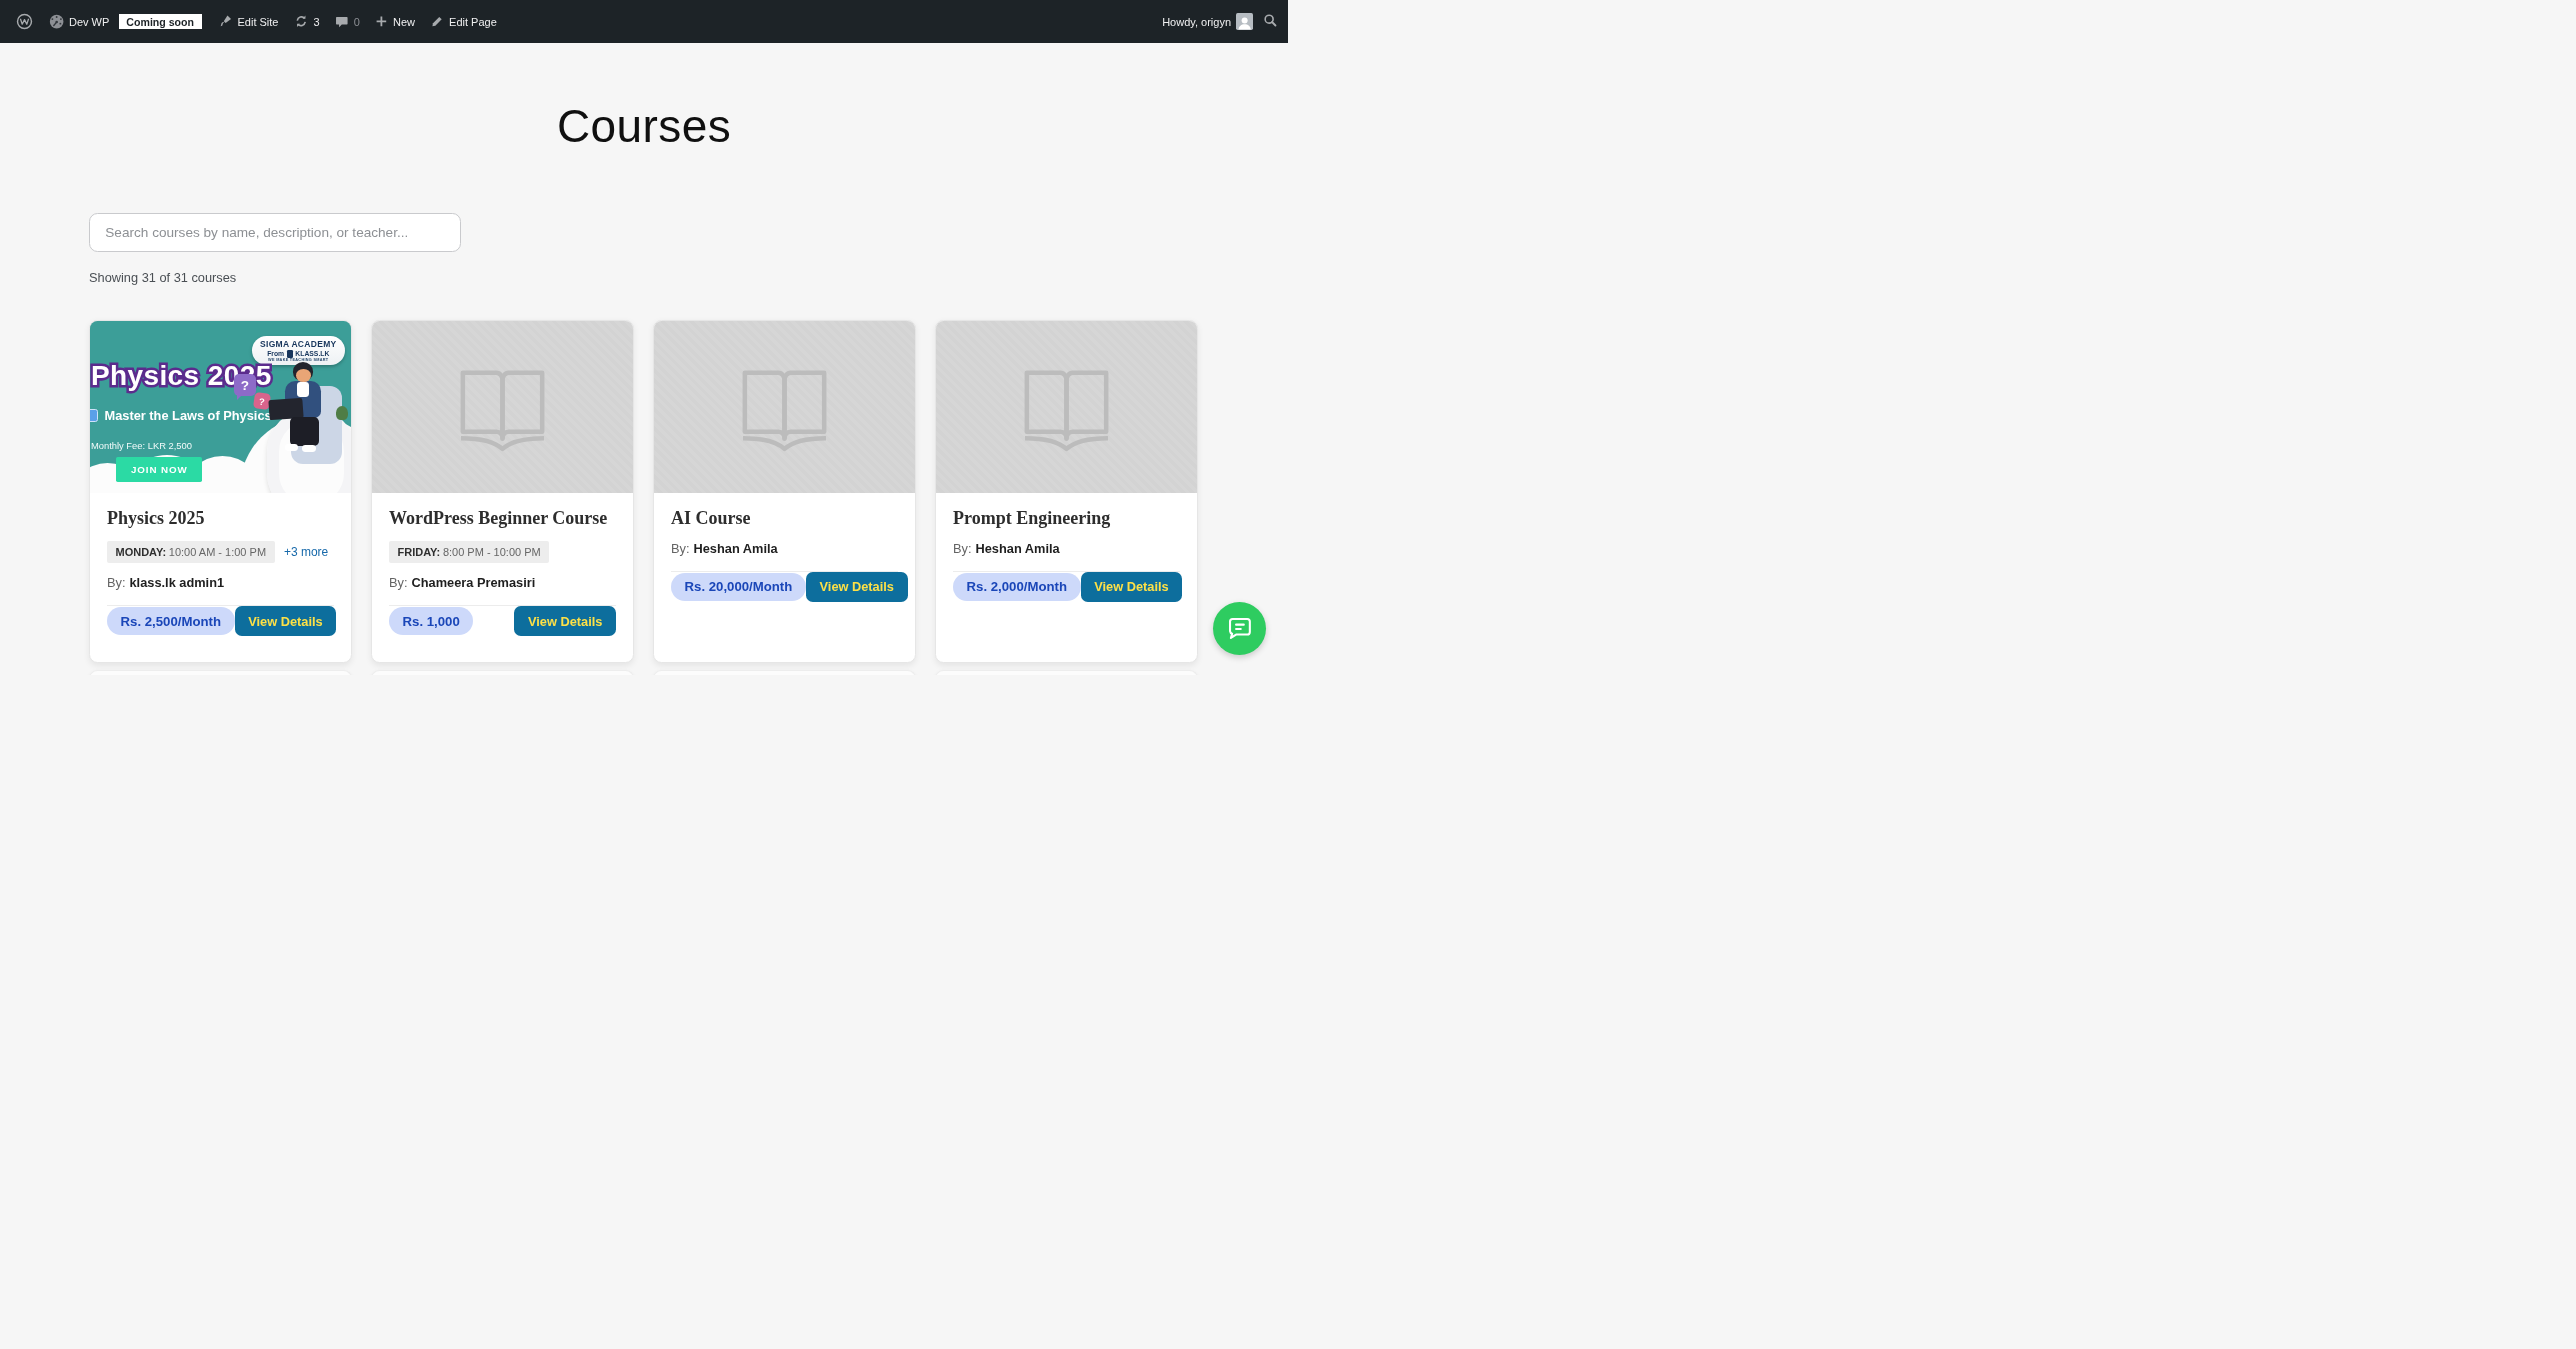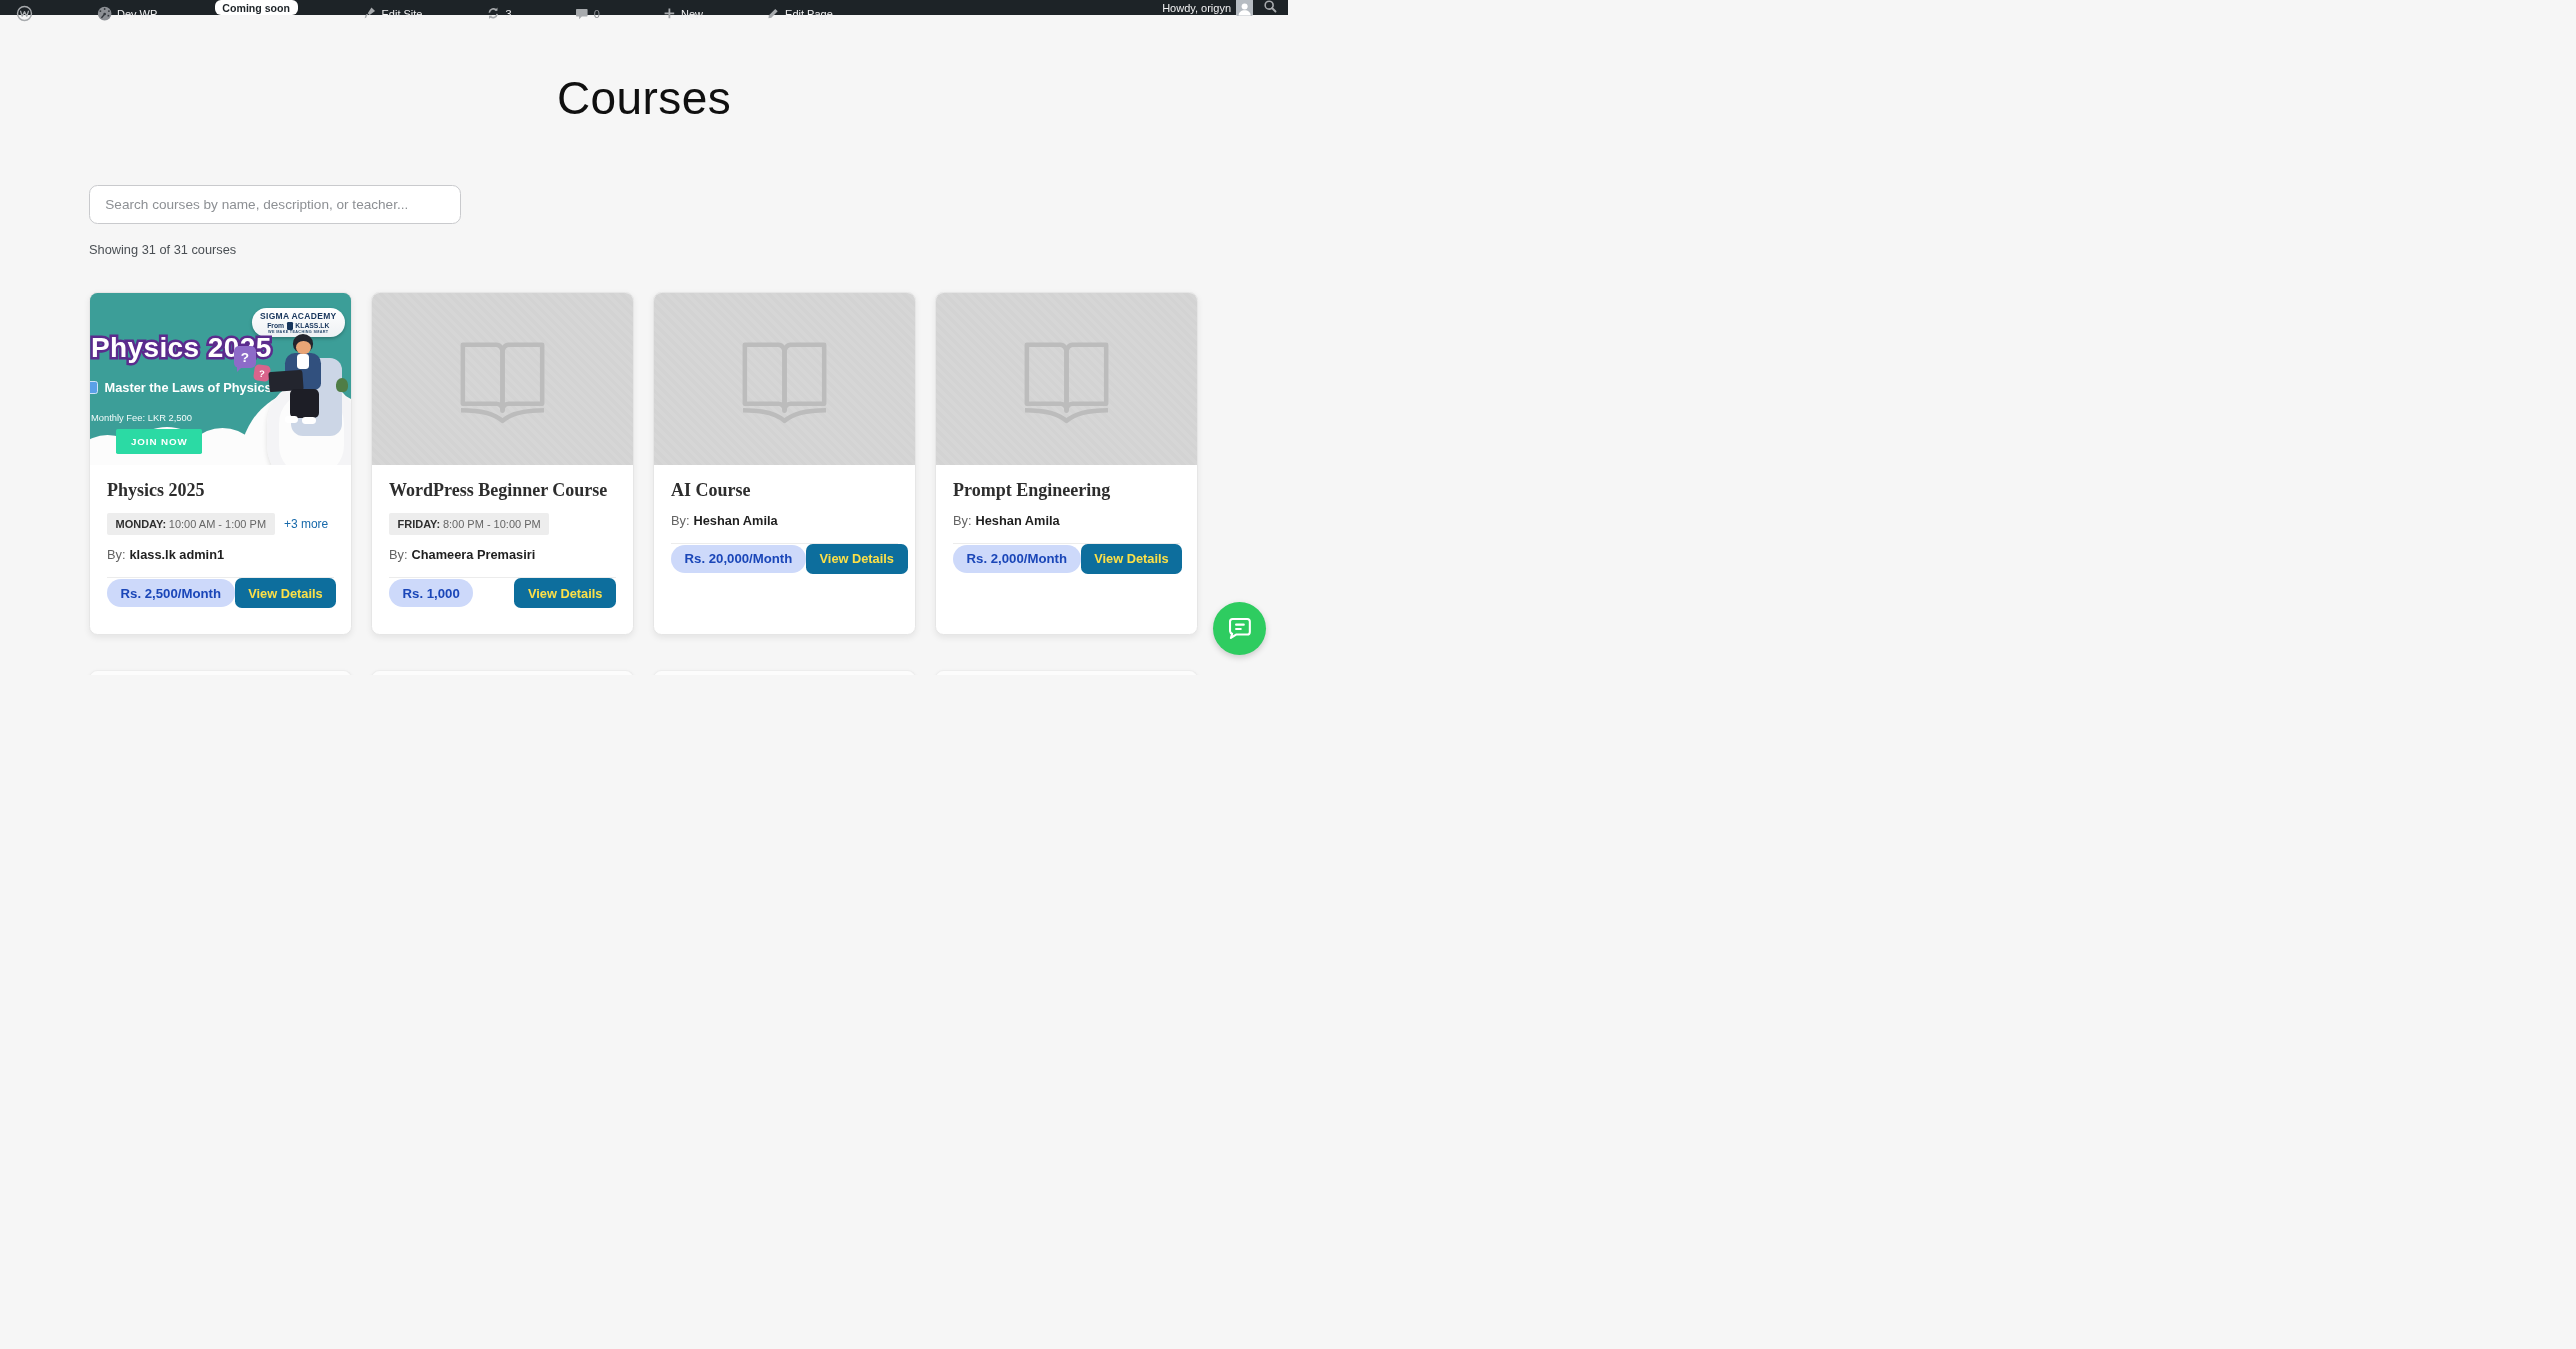--- a/index.html
+++ b/index.html
@@ -1,28 +1,28 @@
 <!DOCTYPE html>
 <html style="font-size:13.6px"><head>
 <meta charset="utf-8">
 <style>
   * { margin:0; padding:0; box-sizing:border-box; }
   html,body { width:1288px; height:675px; overflow:hidden; }
   body { font-family:"Liberation Sans", sans-serif; background:#f6f6f6; }
   .page { position:relative; width:1288px; height:675px; overflow:hidden; }
 
   
-  .admin-bar { position:relative; z-index:50; height:15px; background:#1d2327; color:#f0f0f1;
-    display:flex; padding:0 10.2px 0 8.5px; font-size:11px;gap:48px; }
+  .admin-bar { position:relative; z-index:50; height:43px; background:#1d2327; color:#f0f0f1;
+    display:flex; align-items:center; padding:0 10.2px 0 8.5px; font-size:11px; }
   .ab-item { display:flex; align-items:center; gap:5.1px; height:27px; padding:0 7.7px; cursor:pointer; color:#f0f0f1; }
   .ab-item .ico { display:flex; align-items:center; }
   .ab-icon-fill { fill:#a7aaad; }
   .ab-icon-stroke { stroke:#a7aaad; fill:none; }
   .coming-soon { background:#fff; color:#1d2327; font-weight:600; font-size:10.6px;
-    border-radius:6px; padding:1.7px 7.7px; margin:0 8.5px 0 1.7px; }
+    border-radius:0; padding:1.7px 7.7px; margin:0 8.5px 0 1.7px; }
   .count-dim { color:#8c8f94; }
   .ab-right { margin-left:auto; display:flex; align-items:center; gap:8.5px; }
   .avatar { width:17px; height:17px; background:#b6bcc2; border-radius:1.7px; display:flex; align-items:flex-end; justify-content:center; overflow:hidden; }
 
   
   .page-title { margin-top:56px; text-align:center; font-family:Liberation Sans, sans-serif;
     font-weight:400; font-size:46px; color:#101010; letter-spacing:0.4px; }
   .search-wrap { margin:60px 0 0 89px; }
   .search-input { width:372px; height:39px; border:0.9px solid #c9cacd; border-radius:8.5px;
     background:#fff; padding:0 15.3px; font-size:13.6px; color:#333; font-family:"Liberation Sans",sans-serif; outline:none; }

